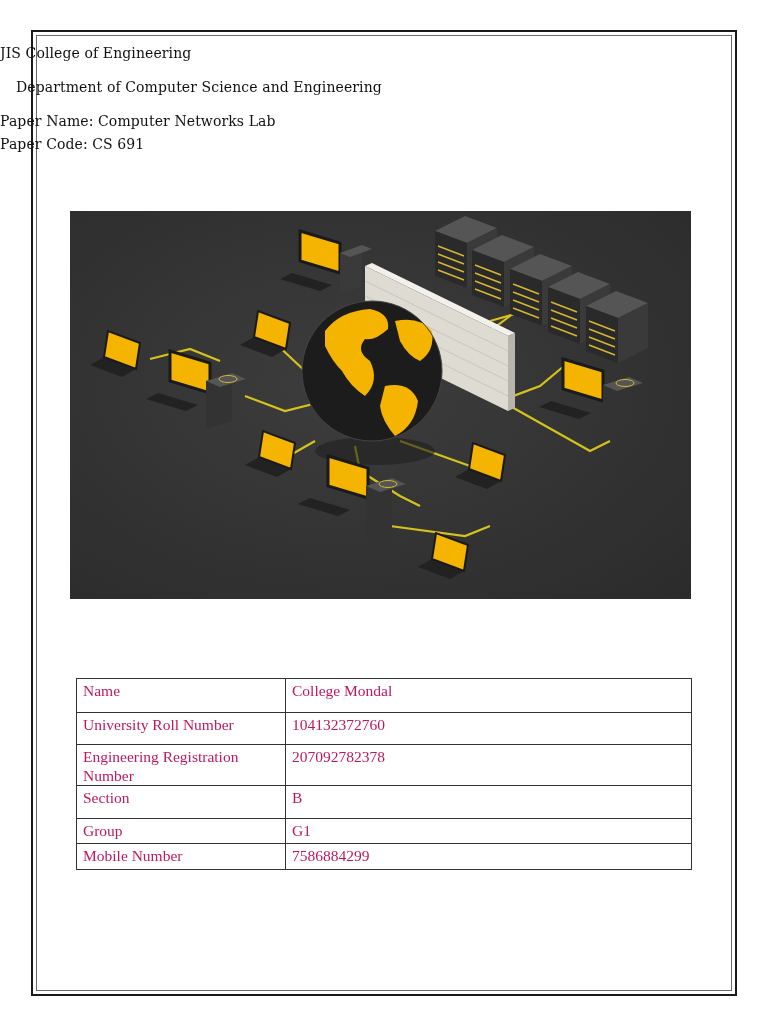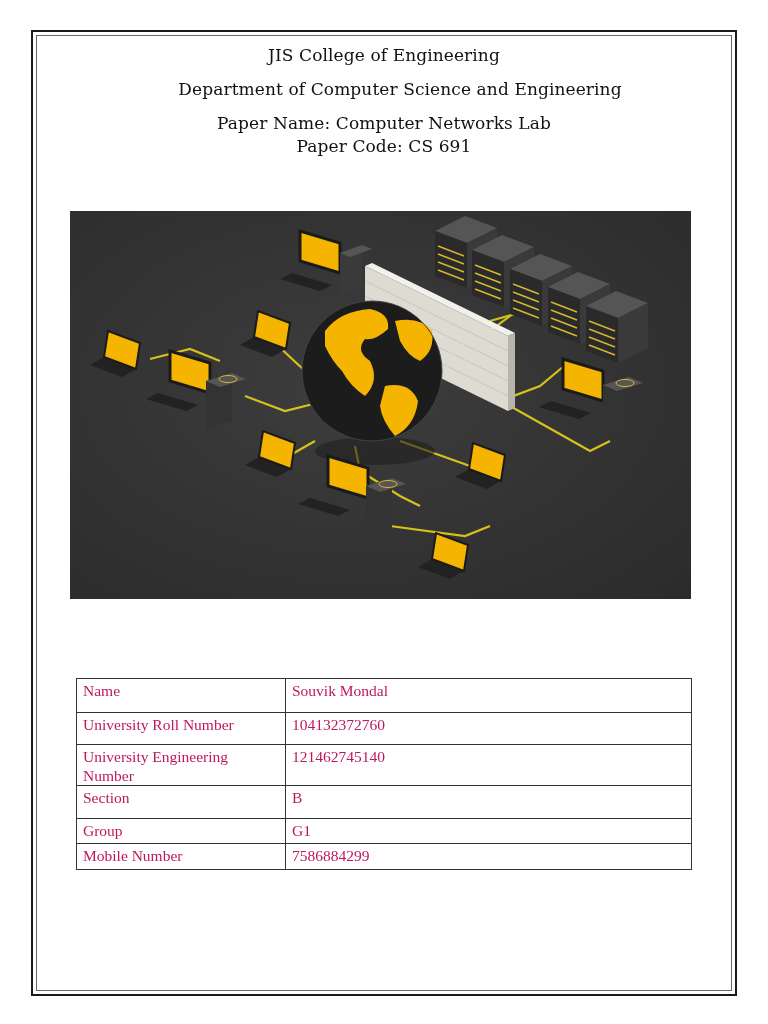--- a/index.html
+++ b/index.html
@@ -6,22 +6,22 @@
   body { width: 768px; height: 1024px; position: relative; overflow: hidden; }
   .page-border-outer {
     position: absolute; left: 31px; top: 30px; width: 706px; height: 966px;
     border: 2px solid #1a1a1a; box-sizing: border-box;
   }
   .page-border-inner {
     position: absolute; left: 36px; top: 35px; width: 696px; height: 956px;
     border: 1px solid #6a6a6a; box-sizing: border-box;
   }
   .heading {
-    position: absolute; left: 0; width: 768px; text-align: center;
-    font-family: "DejaVu Serif", serif; font-size: 17px; color: #111;
+    position: absolute; left: 0; width: 768px; 
+    font-family: "DejaVu Serif", serif; font-size: 14px; color: #111;
     letter-spacing: 0.1px;
   }
   .h1 { top: 45px; }
   .h2 { top: 79px; margin-left: 16px; }
   .h3 { top: 113px; }
   .h4 { top: 136px; }
 
   .cover-image {
     position: absolute; left: 70px; top: 211px; width: 621px; height: 388px;
     background: radial-gradient(ellipse at 45% 45%, #3d3d3d 0%, #333 55%, #2b2b2b 100%);
@@ -205,29 +205,29 @@
         <ellipse cx="62" cy="24" rx="9" ry="3.5" fill="none" stroke="#d8b630" stroke-width="1"></ellipse>
       </g>
     </g>
   </svg>
 </div>
 
 <table class="info-table">
   <tbody>
     <tr style="height:34px">
       <td class="label">Name</td>
-      <td>Souvik Mondal</td>
+      <td>College Mondal</td>
     </tr>
     <tr style="height:32px">
       <td class="label">University Roll Number</td>
       <td>104132372760</td>
     </tr>
     <tr style="height:40px">
-      <td class="label">University Engineering Number</td>
-      <td>121462745140</td>
+      <td class="label">Engineering Registration Number</td>
+      <td>207092782378</td>
     </tr>
     <tr style="height:33px">
       <td class="label">Section</td>
       <td>B</td>
     </tr>
     <tr style="height:25px">
       <td class="label">Group</td>
       <td>G1</td>
     </tr>
     <tr style="height:26px">

